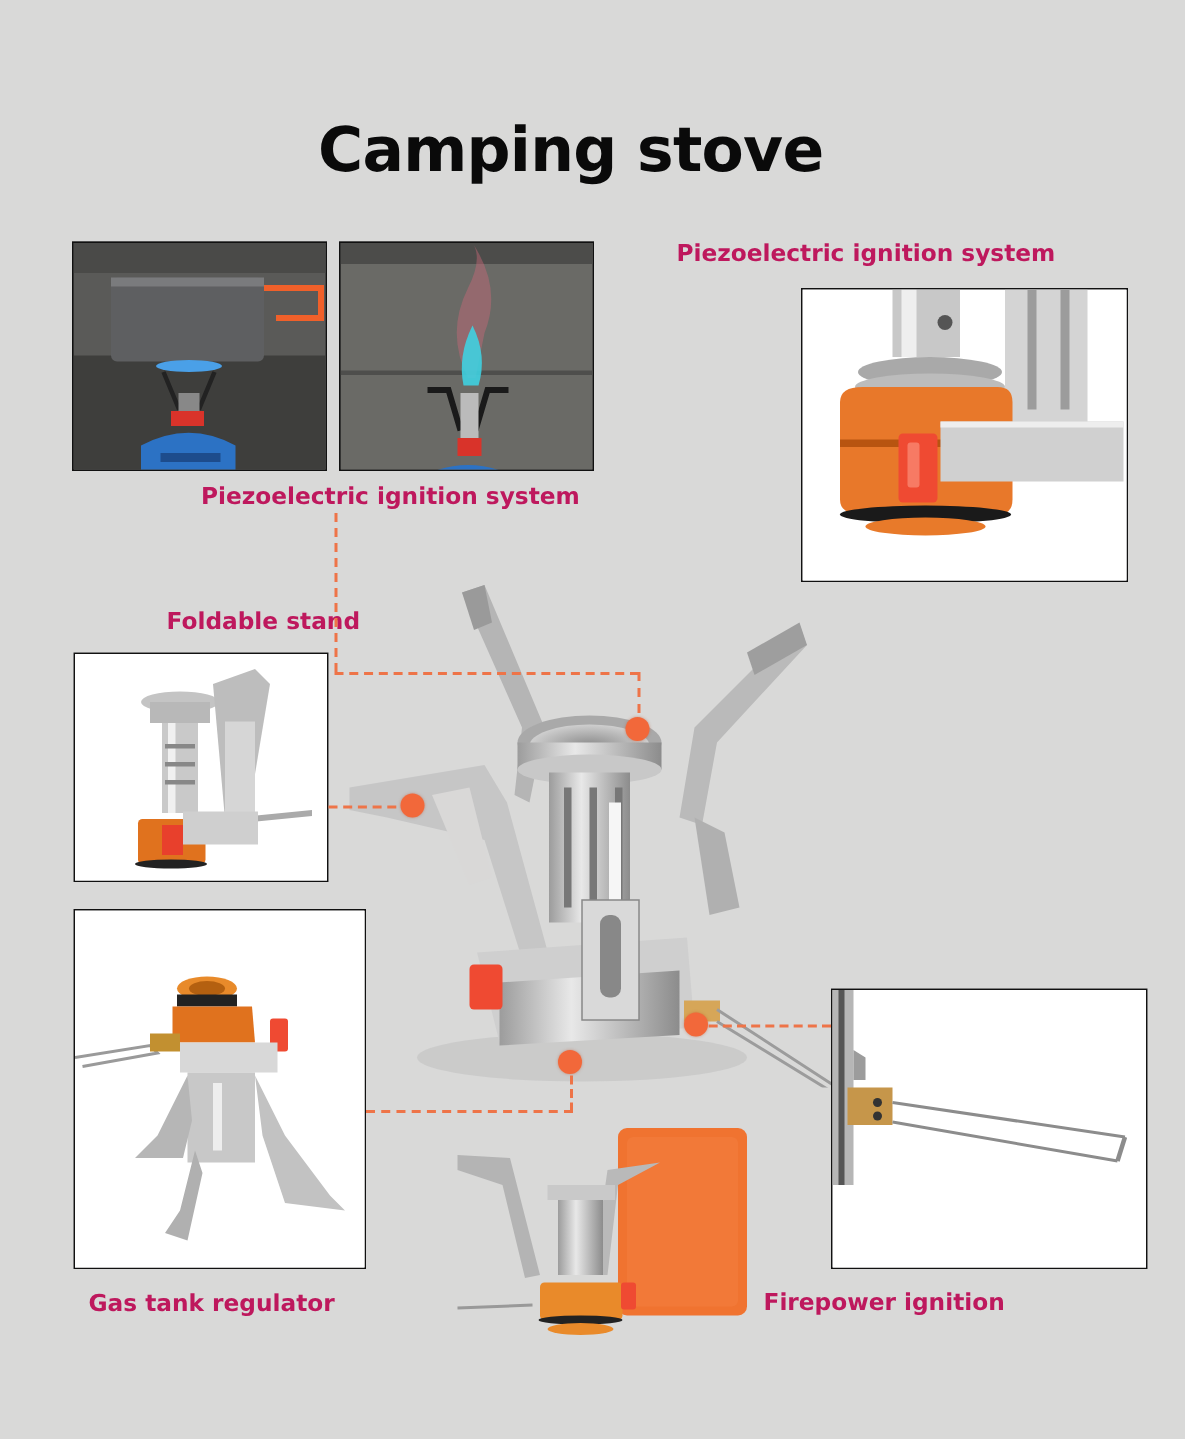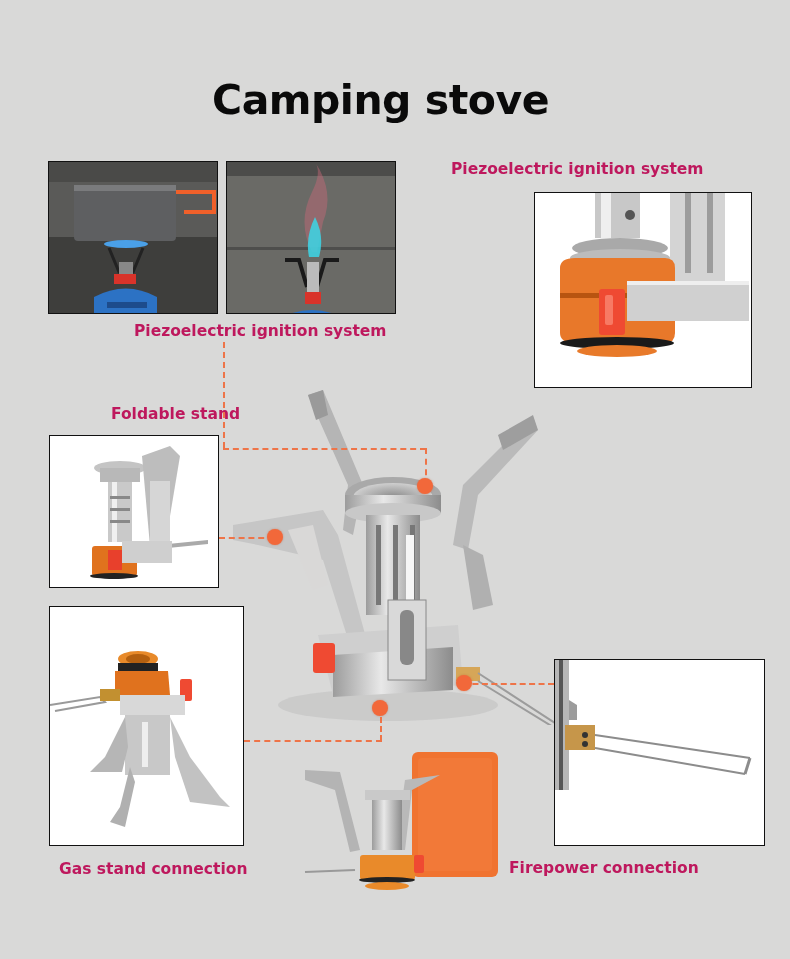--- a/index.html
+++ b/index.html
@@ -126,21 +126,21 @@
     <rect x="50" y="82" width="20" height="12" fill="#c29030"></rect>
     <rect x="130" y="72" width="12" height="22" rx="2" fill="#ef4a32"></rect>
     <rect x="70" y="88" width="65" height="20" fill="#d8d8d8"></rect>
     <rect x="75" y="108" width="45" height="60" fill="#c8c8c8"></rect>
     <rect x="92" y="115" width="6" height="45" fill="#eee"></rect>
     <path d="M75 110 L55 150 L40 165 L72 165 L78 140 Z" fill="#b6b6b6"></path>
     <path d="M120 110 L140 150 L170 190 L180 200 L140 195 L125 150 Z" fill="#c2c2c2"></path>
     <path d="M80 160 L70 200 L60 215 L75 220 L85 175 Z" fill="#b0b0b0"></path>
   </svg>
 </div>
-<div class="abs label" style="left:59px; top:860px;">Gas stand connection</div>
+<div class="abs label" style="left:59px; top:860px;">Gas tank regulator</div>
 
 <div class="abs" style="left:228px; top:385px; width:330px; height:340px;">
   <svg width="330" height="340" viewBox="0 0 330 340">
     <defs>
       <linearGradient id="steel" x1="0" x2="1" y1="0" y2="0">
         <stop offset="0" stop-color="#9c9c9c"></stop>
         <stop offset="0.4" stop-color="#e8e8e8"></stop>
         <stop offset="1" stop-color="#8c8c8c"></stop>
       </linearGradient>
       <radialGradient id="burner" cx="0.5" cy="0.5" r="0.5">
@@ -206,21 +206,21 @@
     <rect x="0" y="0" width="14" height="130" fill="#b6b6b6"></rect>
     <rect x="4" y="0" width="4" height="130" fill="#555"></rect>
     <path d="M14 40 L22 45 L22 60 L14 60 Z" fill="#9c9c9c"></path>
     <rect x="10" y="65" width="30" height="25" fill="#c6964a"></rect>
     <circle cx="30" cy="75" r="3" fill="#333"></circle>
     <circle cx="30" cy="84" r="3" fill="#333"></circle>
     <path d="M40 75 L195 98 M40 88 L190 114" stroke="#8c8c8c" stroke-width="2"></path>
     <path d="M195 98 L190 114" stroke="#8c8c8c" stroke-width="3"></path>
   </svg>
 </div>
-<div class="abs label" style="left:509px; top:859px;">Firepower connection</div>
+<div class="abs label" style="left:509px; top:859px;">Firepower ignition</div>
 
 <div class="abs dash-v" style="left:223px; top:342px; height:106px;"></div>
 <div class="abs dash-h" style="left:223px; top:448px; width:203px;"></div>
 <div class="abs dash-v" style="left:425px; top:448px; height:38px;"></div>
 <div class="abs dot" style="left:417px; top:478px;"></div>
 
 <div class="abs dash-h" style="left:219px; top:537px; width:55px;"></div>
 <div class="abs dot" style="left:267px; top:529px;"></div>
 
 <div class="abs dash-h" style="left:244px; top:740px; width:138px;"></div>

